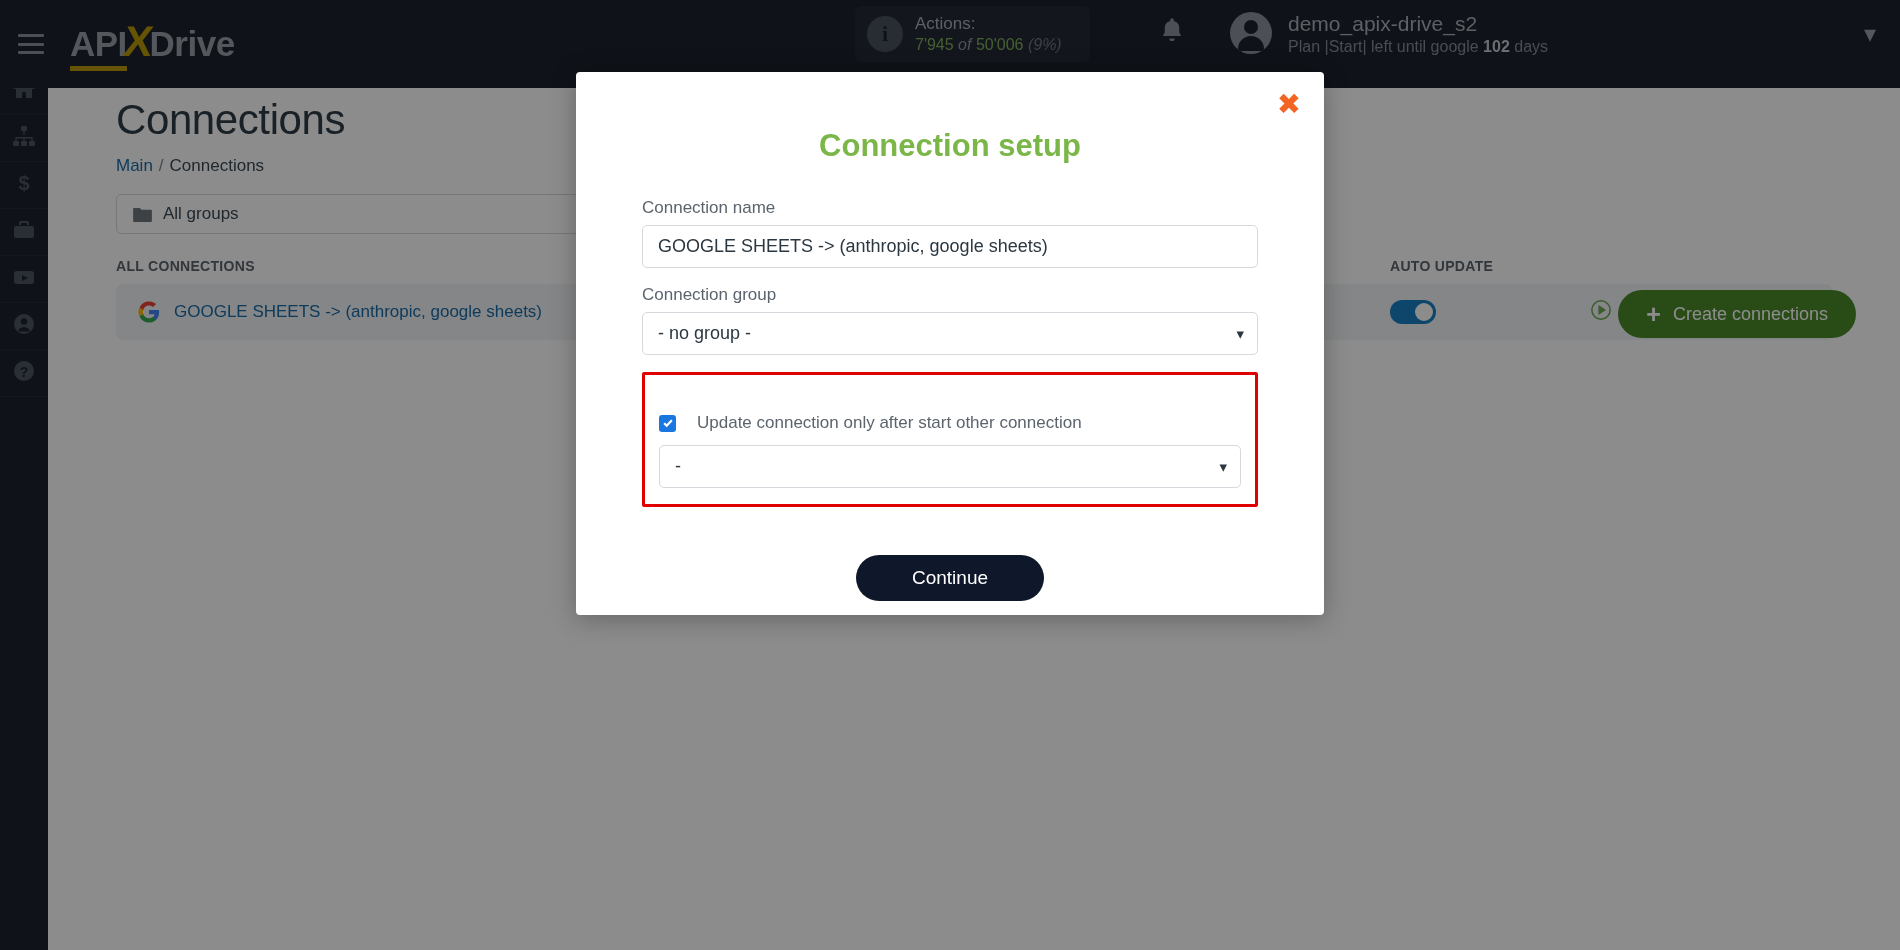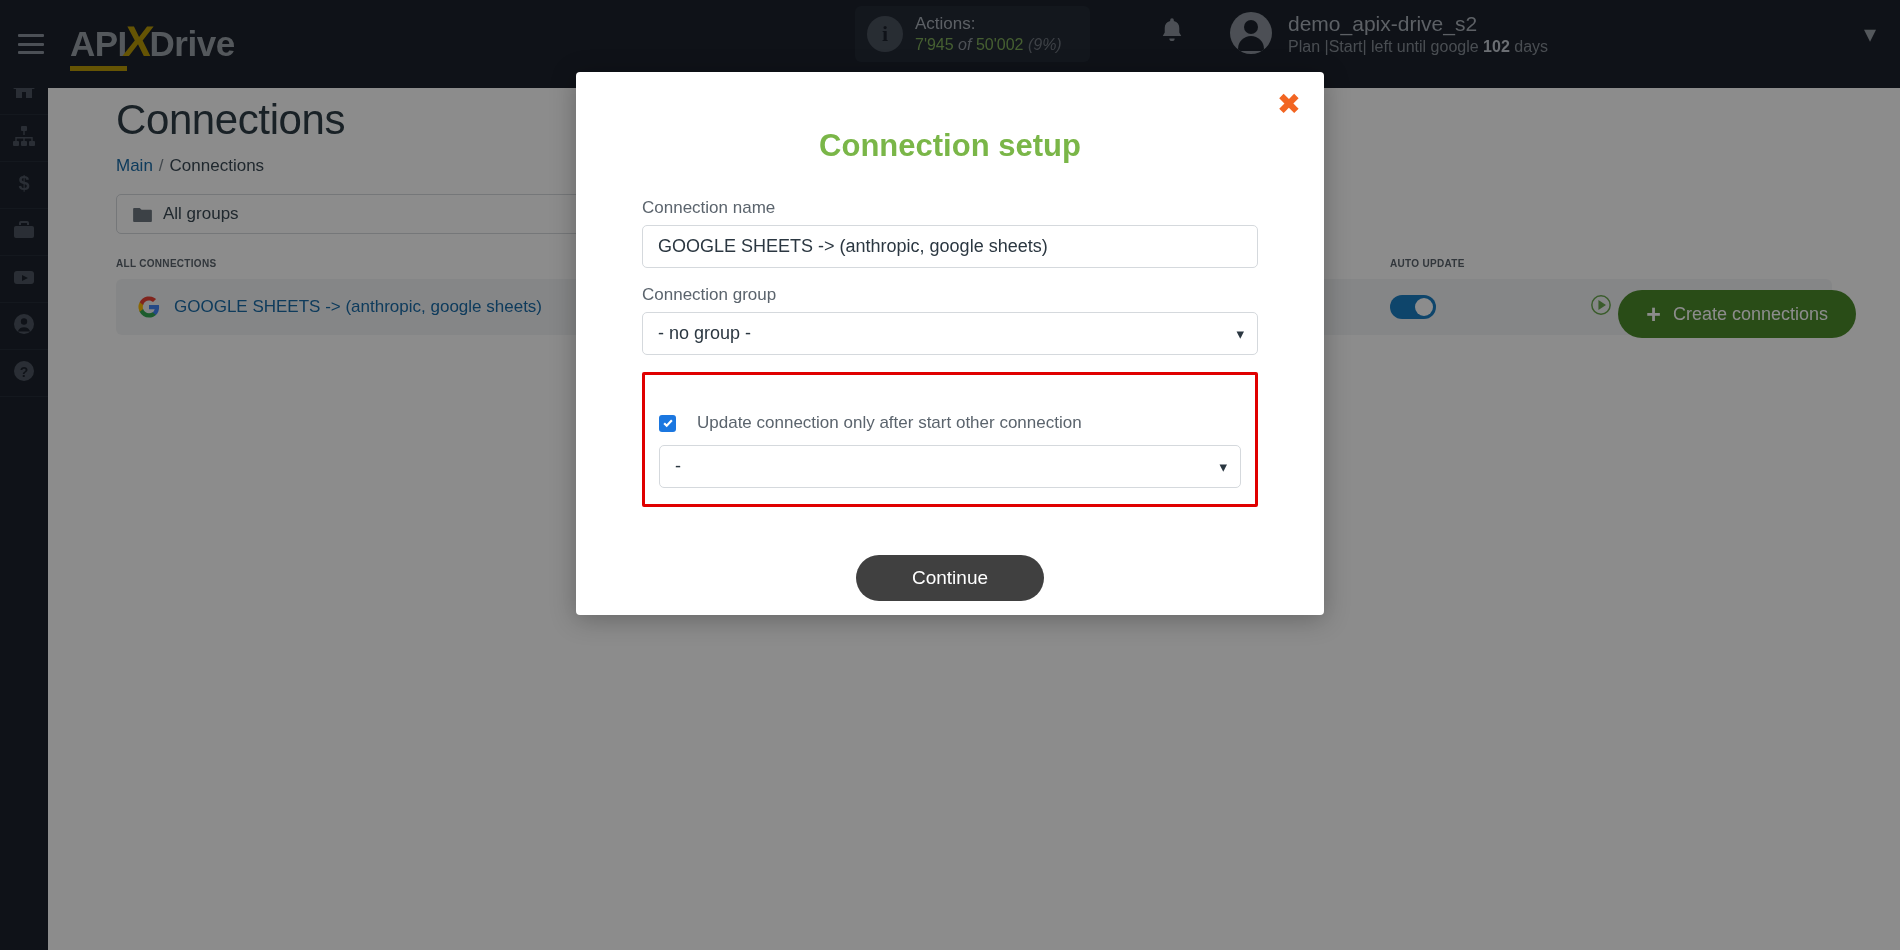--- a/index.html
+++ b/index.html
@@ -106,21 +106,21 @@
     margin-top: 18px; height: 40px; width: 1020px;
     border: 1px solid #d5d9dd; border-radius: 5px;
     display: flex; align-items: center; padding: 0 16px; color: #3b4a55; font-size: 17px;
     background: #fff;
   }
   .folder-icon { margin-right: 11px; display: inline-block; }
   .folder-icon svg { width: 19px; height: 15px; fill: #6d7780; display: block; }
 
   .table-head {
     margin-top: 24px; display: flex; align-items: center;
-    font-size: 10px; font-weight: bold; color: #5b646d; letter-spacing: 0.3px;
+    font-size: 14px; font-weight: bold; color: #5b646d; letter-spacing: 0.3px;
   }
   .th-all { width: 1006px; }
   .th-date { width: 268px; }
   .th-auto { width: 200px; }
 
   .conn-row {
     margin-top: 10px; height: 56px; background: #f3f4f6; border-radius: 6px;
     display: flex; align-items: center; font-size: 17px;
   }
   .conn-name { width: 1006px; display: flex; align-items: center; padding-left: 22px; color: #1a6ca8; }
@@ -189,21 +189,21 @@
   .chk {
     width: 17px; height: 17px; border-radius: 3px; background: #1b77e0;
     display: flex; align-items: center; justify-content: center; flex: none;
   }
   .chk svg { width: 12px; height: 12px; fill: none; stroke: #fff; stroke-width: 2.6; }
   .chk-label { font-size: 17px; color: #5b646d; }
 
   .continue-wrap { display: flex; justify-content: center; margin-top: 48px; }
   .continue-btn {
     width: 188px; height: 46px; border-radius: 23px; border: none;
-    background: #404040; color: #fff; font-size: 19px; cursor: pointer;
+    background: #0f172a; color: #fff; font-size: 19px; cursor: pointer;
     font-family: "Liberation Sans", sans-serif;
   }
 </style>
 </head>
 <body>
 
 <div id="root">
 
   <div class="page">
 
@@ -346,21 +346,21 @@
         <span class="drive">Drive</span>
     </div>
 
     <div class="actions-pill">
       <div class="info-circle">i</div>
       <div class="actions-text">
         <div class="actions-title">Actions:</div>
         <div class="actions-nums">
           <span>7'945</span>
           <span class="of">of</span>
-          <span>50'002</span>
+          <span>50'006</span>
           <span class="pct">(9%)</span>
         </div>
       </div>
     </div>
 
     <div class="bell">
       <svg width="28" height="30" viewBox="0 0 24 26" fill="#8a919b">
           <path d="M12 2a1.6 1.6 0 0 1 1.6 1.6v.7a6.2 6.2 0 0 1 4.7 6v4l1.7 3H4l1.7-3v-4a6.2 6.2 0 0 1 4.7-6v-.7A1.6 1.6 0 0 1 12 2z"></path>
           <path d="M9.7 19.4h4.6a2.3 2.3 0 0 1-4.6 0z"></path>
         </svg>

